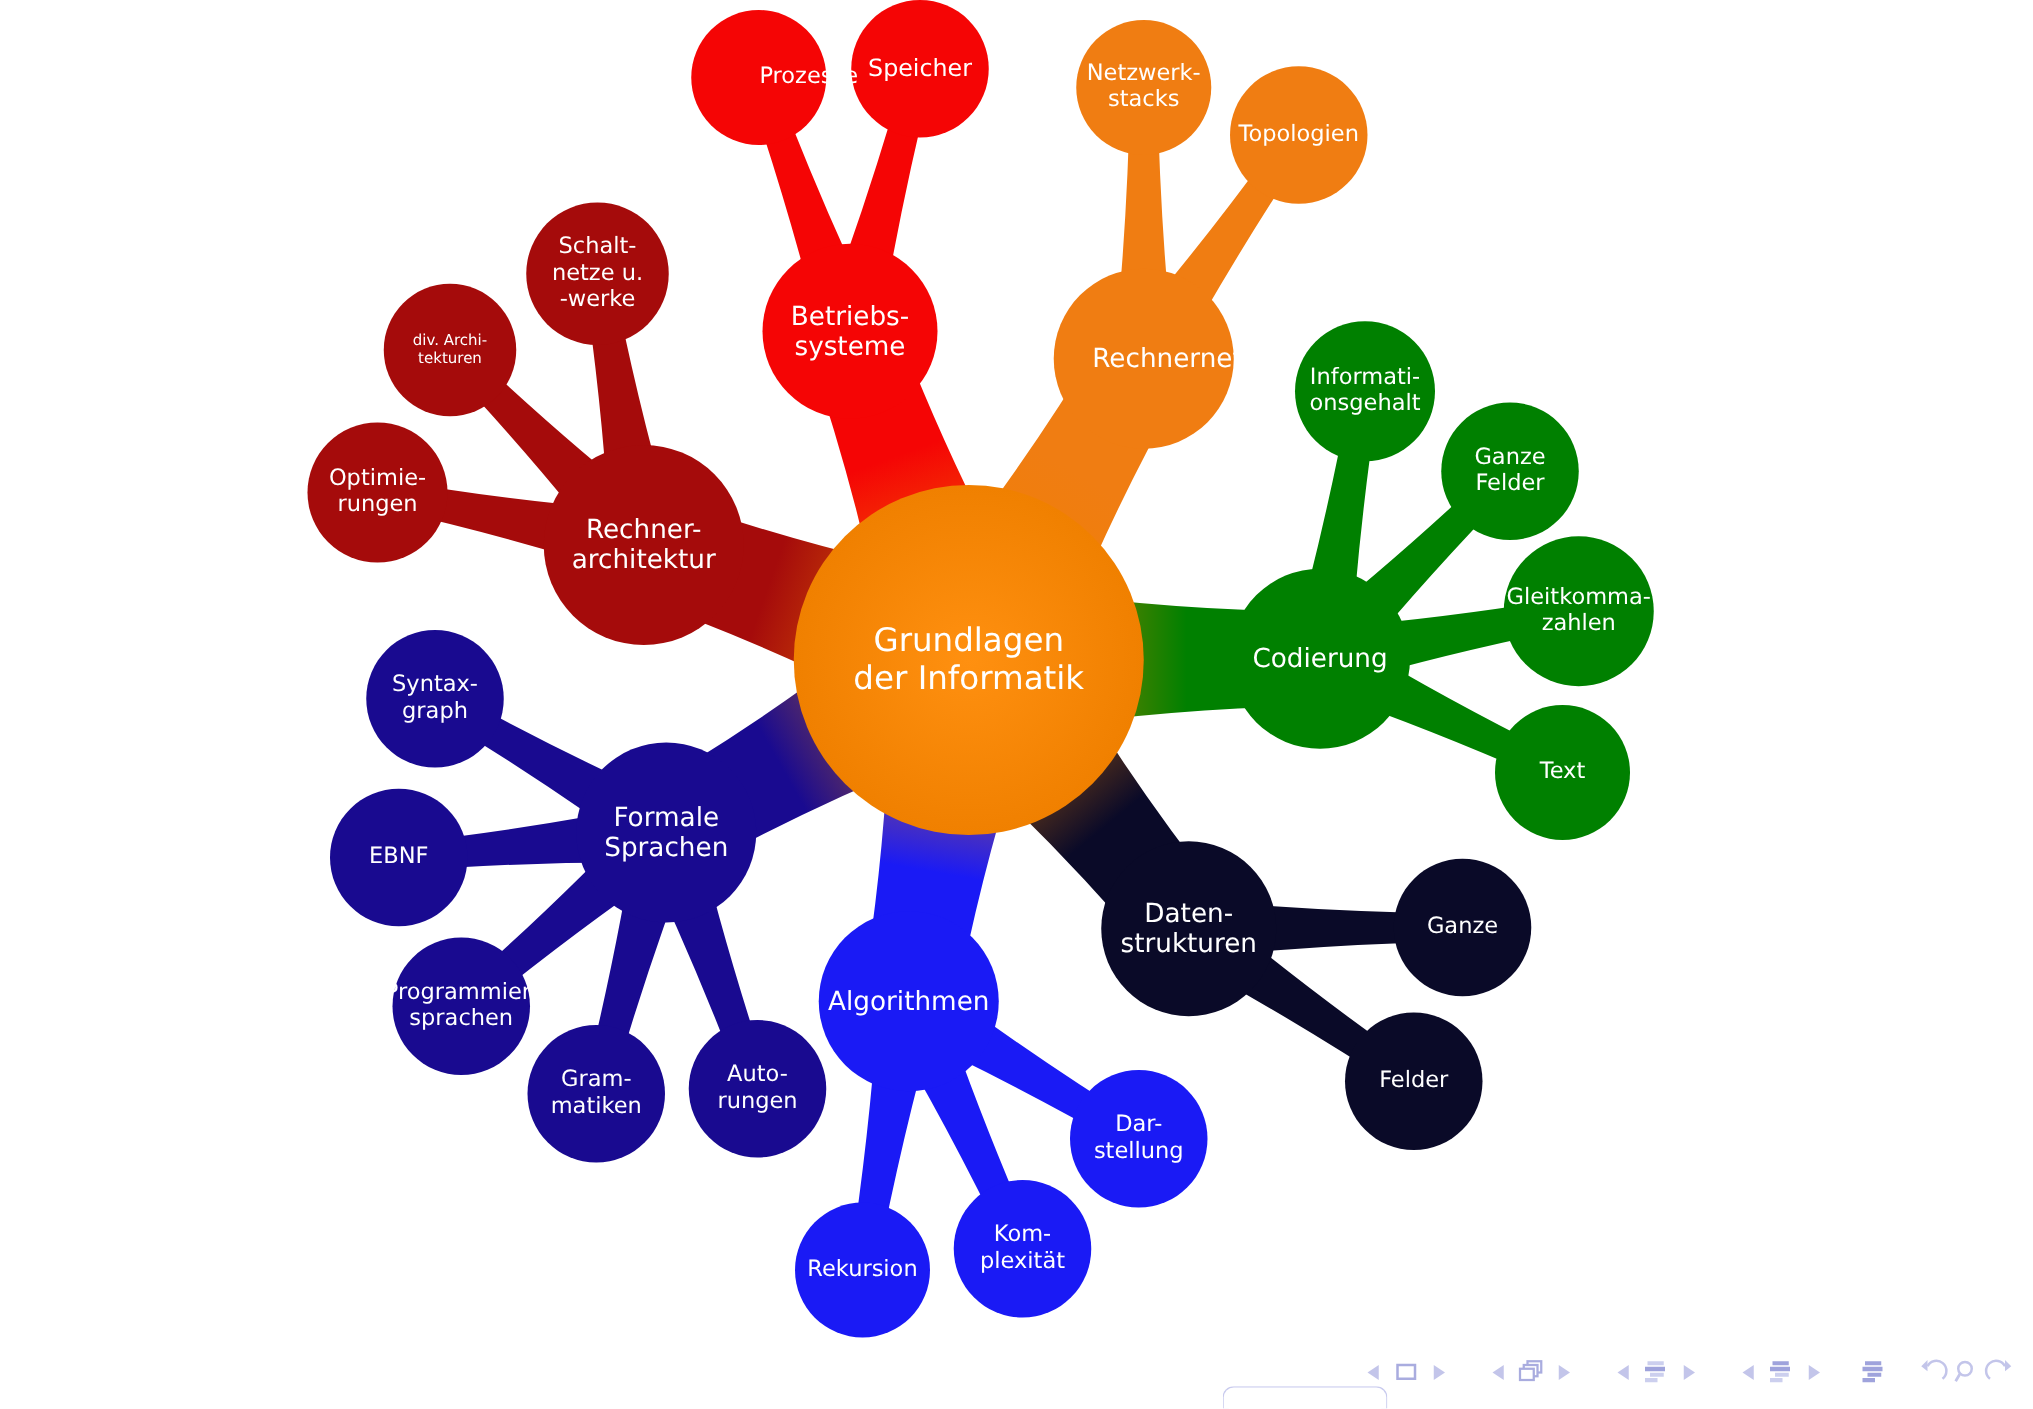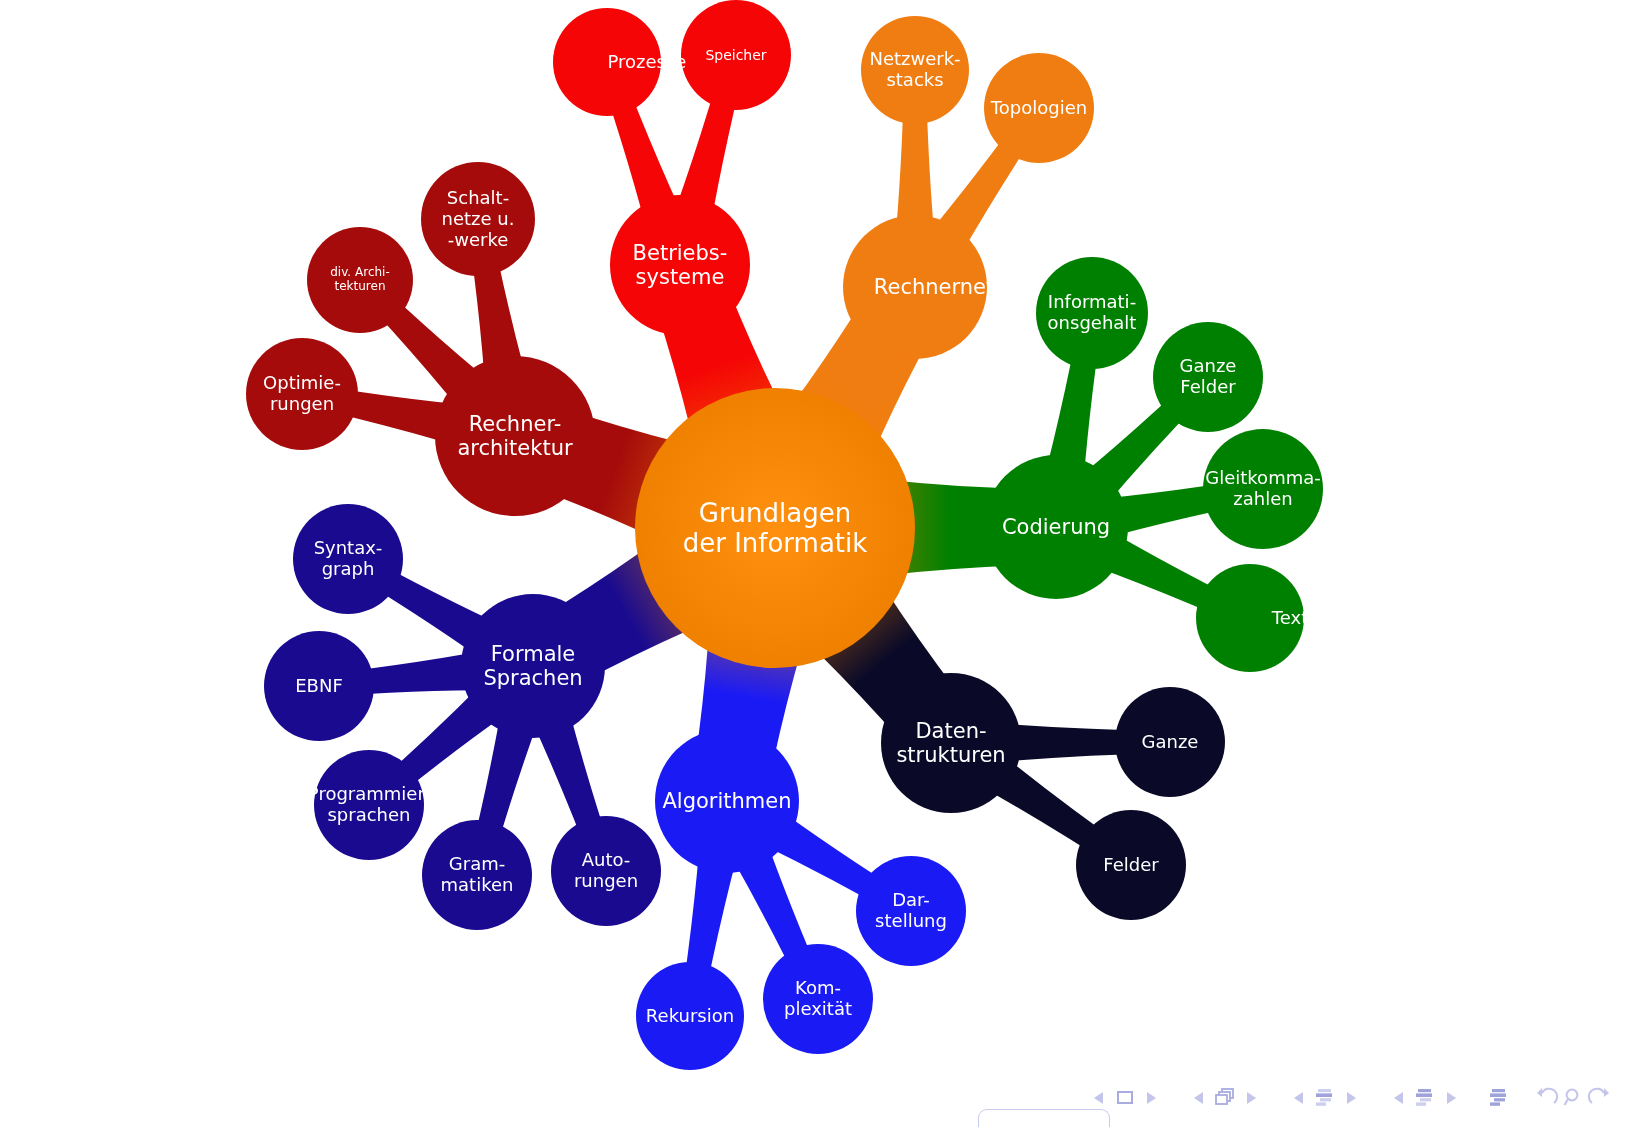--- a/index.html
+++ b/index.html
@@ -217,33 +217,33 @@
       <div class="node-label" style="left: 478px; top: 219px; font-size: 18px;">Schalt-
 netze u.
 -werke</div>
       <div class="node-label" style="left: 360px; top: 280px; font-size: 12px;">div. Archi-
 tekturen</div>
       <div class="node-label" style="left: 302px; top: 394px; font-size: 18px;">Optimie-
 rungen</div>
       <div class="node-label" style="left: 680px; top: 265px; font-size: 21px;">Betriebs-
 systeme</div>
       <div class="node-label" style="left: 607px; top: 62px; font-size: 18px; margin-left: 40px;">Prozesse</div>
-      <div class="node-label" style="left: 736px; top: 55px; font-size: 14px;">Speicher</div>
+      <div class="node-label" style="left: 736px; top: 55px; font-size: 19px;">Speicher</div>
       <div class="node-label" style="left: 915px; top: 287px; font-size: 21px; margin-left: 31px;">Rechnernetze</div>
       <div class="node-label" style="left: 915px; top: 70px; font-size: 18px;">Netzwerk-
 stacks</div>
       <div class="node-label" style="left: 1039px; top: 108px; font-size: 18px;">Topologien</div>
       <div class="node-label" style="left: 1056px; top: 527px; font-size: 21px;">Codierung</div>
       <div class="node-label" style="left: 1092px; top: 313px; font-size: 18px;">Informati-
 onsgehalt</div>
       <div class="node-label" style="left: 1208px; top: 377px; font-size: 18px;">Ganze
 Felder</div>
       <div class="node-label" style="left: 1263px; top: 489px; font-size: 18px;">Gleitkomma-
 zahlen</div>
-      <div class="node-label" style="left: 1250px; top: 618px; font-size: 18px; margin-left: 40px;">Text</div>
+      <div class="node-label" style="left: 1250px; top: 618px; font-size: 18px;">Text</div>
       <div class="node-label" style="left: 951px; top: 743px; font-size: 21px;">Daten-
 strukturen</div>
       <div class="node-label" style="left: 1170px; top: 742px; font-size: 18px;">Ganze</div>
       <div class="node-label" style="left: 1131px; top: 865px; font-size: 18px;">Felder</div>
       <div class="node-label" style="left: 727px; top: 801px; font-size: 21px;">Algorithmen</div>
       <div class="node-label" style="left: 690px; top: 1016px; font-size: 18px;">Rekursion</div>
       <div class="node-label" style="left: 818px; top: 999px; font-size: 18px;">Kom-
 plexität</div>
       <div class="node-label" style="left: 911px; top: 911px; font-size: 18px;">Dar-
 stellung</div>

